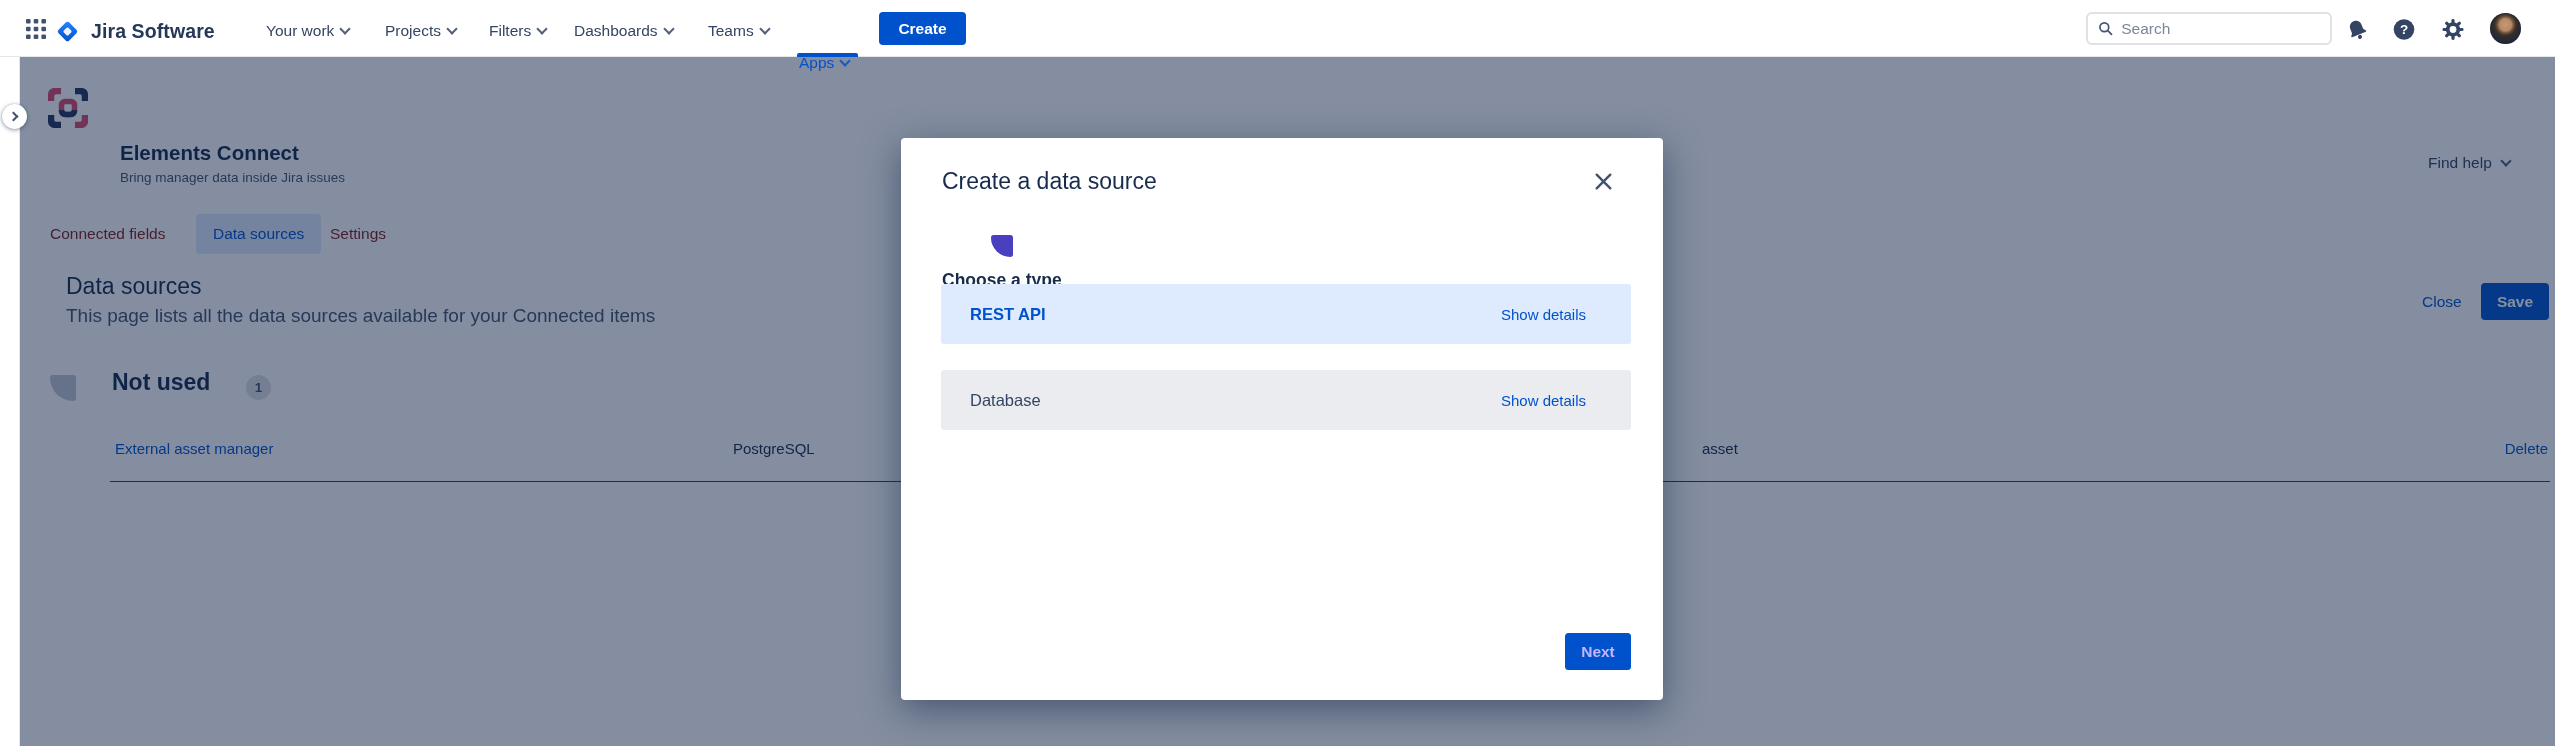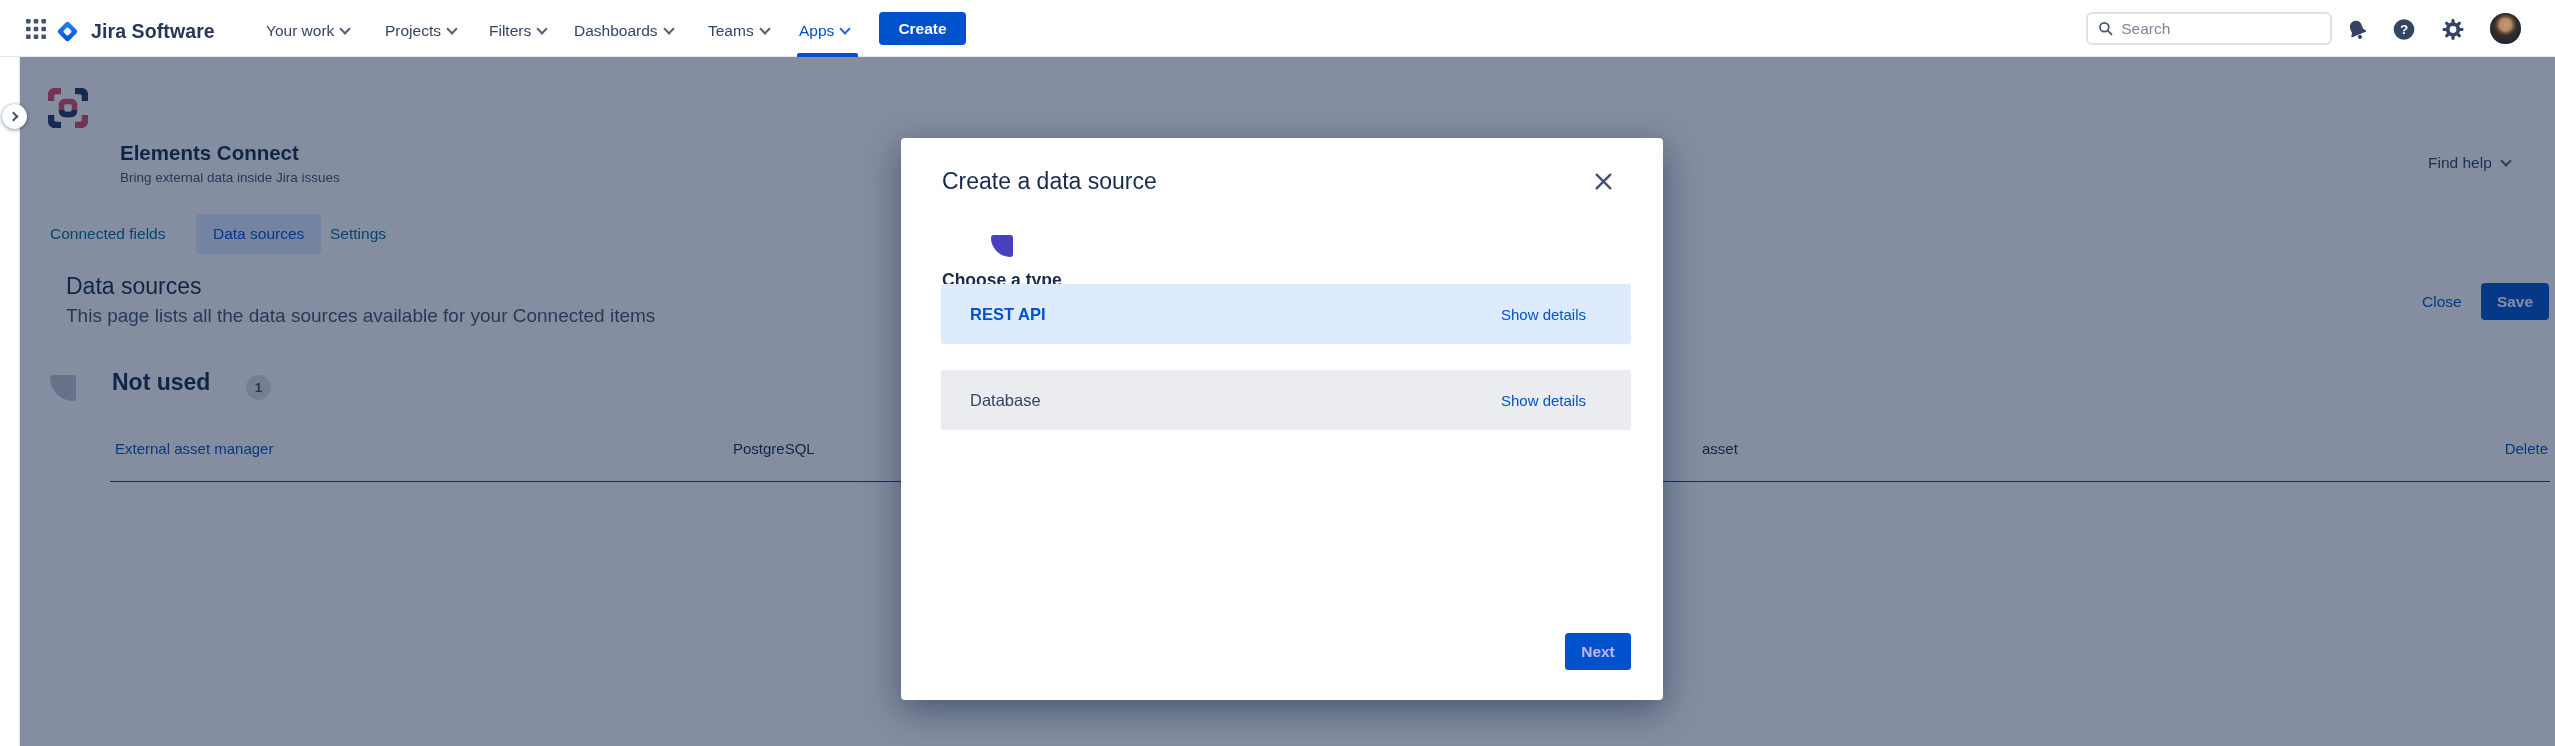--- a/index.html
+++ b/index.html
@@ -10,21 +10,21 @@
     -webkit-font-smoothing:antialiased;
   }
   
   .topnav {
     position:absolute; left:0; top:0; width:100%; height:57px;
     background:#fff; z-index:30; border-bottom:1px solid #E4E6EB;
   }
   .abs { position:absolute; }
   .vcenter { display:flex; align-items:center; height:62px; }
   .navitem { font-size:15.5px; font-weight:500; color:#344563; gap:7px; cursor:pointer; }
-  .navitem.active { color:#0052CC; }
+  .navitem.active { color:#0052CC;margin-top:32px; }
   .chev {
     width:8px; height:8px; border-right:2px solid currentColor; border-bottom:2px solid currentColor;
     transform:rotate(45deg); margin-top:-5px; display:inline-block; opacity:.85;
   }
   .chev-right {
     width:7px; height:7px; border-right:2px solid #42526E; border-bottom:2px solid #42526E;
     transform:rotate(-45deg); display:inline-block; margin-left:-2px;
   }
   .apps-underline { left:797px; top:53px; width:61px; height:4px; background:#0052CC; border-radius:2px 2px 0 0; }
   .product-name { font-size:19.5px; font-weight:600; color:#253858; letter-spacing:.1px; }
@@ -56,21 +56,21 @@
     box-shadow:0 1px 4px rgba(9,30,66,.45), 0 0 1px rgba(9,30,66,.3); z-index:22; cursor:pointer;
     display:flex; align-items:center; justify-content:center;
   }
   
   .blanket { left:20px; top:57px; right:0; bottom:0; background:rgba(9,30,66,.5); z-index:10; }
   
   .page { position:absolute; inset:57px 0 0 20px; background:#fff; z-index:1; }
   .app-title { left:100px; top:84px; font-size:20.5px; font-weight:600; color:#172B4D; }
   .app-subtitle { left:100px; top:113px; font-size:13.5px; color:#44546F; }
   .find-help { left:2408px; top:97px; font-size:15.5px; font-weight:500; color:#344563; display:flex; align-items:center; gap:10px; cursor:pointer; background:none; border:none; font-family:"Liberation Sans",sans-serif; }
-  .tab { top:157px; height:40px; display:flex; align-items:center; font-size:15.5px; font-weight:500; color:#0369a1; cursor:pointer; }
+  .tab { top:157px; height:40px; display:flex; align-items:center; font-size:15.5px; font-weight:500; color:#7f1d1d; cursor:pointer; }
   .tab.pill { background:#DEEBFF; color:#0052CC; border-radius:4px; padding:0 17px; }
   .page-title { left:46px; top:216px; font-size:23px; font-weight:500; color:#172B4D; }
   .page-subtitle { left:46px; top:248px; font-size:19px; color:#44546F; }
   .close-link { left:2402px; top:236px; font-size:15.5px; font-weight:500; color:#0052CC; background:none; border:none; cursor:pointer; font-family:"Liberation Sans",sans-serif; }
   .save-btn { left:2461px; top:226px; width:68px; height:37px; background:#0052CC; color:#fff; border:none; border-radius:4px; font-size:15.5px; font-weight:600; cursor:pointer; font-family:"Liberation Sans",sans-serif; }
   .leaf { border-radius:3px 3px 3px 100%; display:inline-block; }
   .section-leaf { left:30px; top:318px; width:26px; height:26px; background:#C1C7D0; }
   .section-title { left:92px; top:312px; font-size:23px; font-weight:600; color:#172B4D; }
   .count-badge {
     left:226px; top:318px; width:25px; height:25px; border-radius:50%; background:#DFE1E6;
@@ -118,21 +118,21 @@
       <svg width="40" height="40" viewBox="0 0 40 40">
         <path d="M3 13 L3 8 Q3 3 8 3 L13 3" fill="none" stroke="#D8486B" stroke-width="6.5"></path>
         <path d="M27 3 L32 3 Q37 3 37 8 L37 13" fill="none" stroke="#22355F" stroke-width="6.5"></path>
         <path d="M3 27 L3 32 Q3 37 8 37 L13 37" fill="none" stroke="#22355F" stroke-width="6.5"></path>
         <path d="M37 27 L37 32 Q37 37 32 37 L27 37" fill="none" stroke="#D8486B" stroke-width="6.5"></path>
         <rect x="13.5" y="13.5" width="13" height="13" rx="3.5" fill="none" stroke="#D8486B" stroke-width="5.5"></rect>
         <path d="M13.5 22 q0 4.5 4.5 4.5 h4 q4.5 0 4.5 -4.5" fill="none" stroke="#22355F" stroke-width="5.5"></path>
       </svg>
     </span>
     <div class="abs app-title">Elements Connect</div>
-    <div class="abs app-subtitle">Bring external data inside Jira issues</div>
+    <div class="abs app-subtitle">Bring manager data inside Jira issues</div>
     <button class="abs find-help">
       <span>Find help</span>
       <span class="chev" style="color:#344563;"></span>
     </button>
 
     <div class="abs tab" style="left:30px;">
       <span>Connected fields</span>
     </div>
     <div class="abs tab pill" style="left:176px;">
       <span>Data sources</span>

